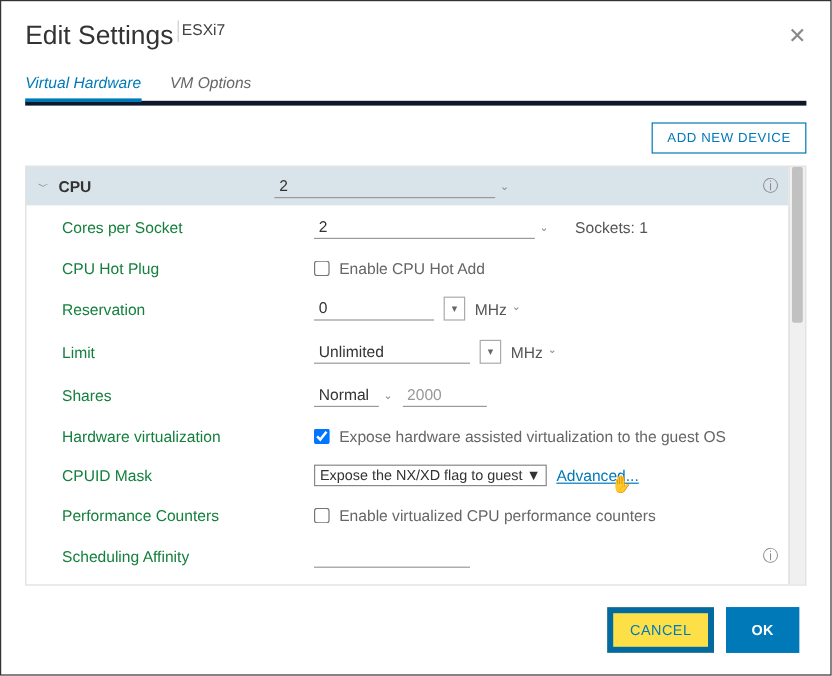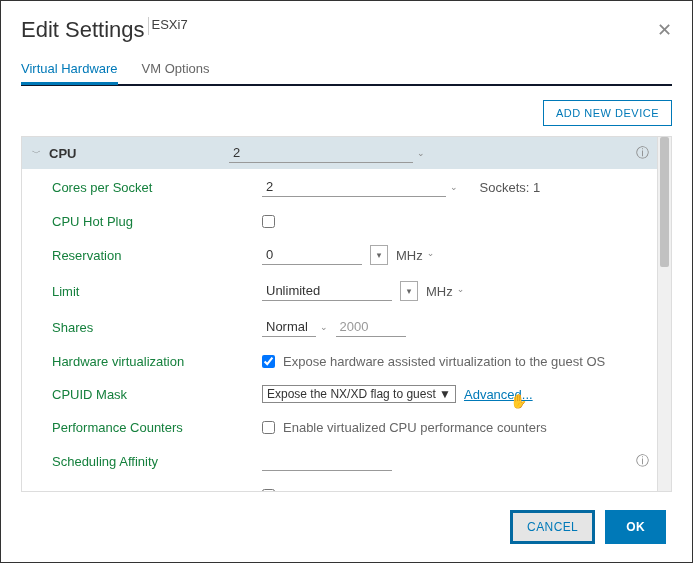--- a/index.html
+++ b/index.html
@@ -4,21 +4,21 @@
 <style>
 * { box-sizing: border-box; margin: 0; padding: 0; font-family: "Segoe UI", Arial, sans-serif; }
 body { background: #fff; width: 693px; height: 563px; border: 1px solid #333; position: relative; }
 .modal { padding: 16px 20px 0 20px; height: 100%; display: flex; flex-direction: column; }
 .header { display: flex; align-items: center; justify-content: space-between; margin-bottom: 12px; }
 .header-left { display: flex; align-items: flex-start; gap: 3px; }
 .title { font-size: 22px; font-weight: 400; color: #333; }
 .divider-v { width: 1px; height: 18px; background: #ccc; }
 .subtitle { font-size: 13px; color: #404040; }
 .close-btn { font-size: 18px; color: #888; cursor: pointer; background: none; border: none; }
-.tabs { display: flex; gap: 24px; border-bottom: 2px solid #0f172a; margin-bottom: 8px; }
+.tabs { display: flex; gap: 24px; border-bottom: 4px solid #0f172a; margin-bottom: 8px; font-style: italic; }
 .tab { font-size: 13px; color: #666; padding: 6px 0; cursor: pointer; }
 .tab.active { color: #0079b8; border-bottom: 3px solid #0079b8; margin-bottom: -1px; }
 .add-row { display: flex; justify-content: flex-end; margin: 6px 0 10px 0; }
 .add-btn { border: 1px solid #0079b8; color: #0079b8; background: #fff; font-size: 11px; letter-spacing: 0.5px; padding: 6px 12px; cursor: pointer; }
 .content-area { flex: 1; border: 1px solid #ddd; overflow: hidden; display: flex; }
 .scroll-inner { flex: 1; overflow-y: auto; }
 .scrollbar-fake { width: 14px; background: #f0f0f0; border-left: 1px solid #ddd; position: relative; }
 .scroll-thumb { position: absolute; top: 0; left: 2px; right: 2px; height: 130px; background: #c1c1c1; border-radius: 2px; }
 .section-header { background: #d9e4ea; display: flex; align-items: center; padding: 6px 10px; font-size: 13px; color: #333; position: relative; }
 .chevron { font-size: 9px; color: #666; margin-right: 8px; }
@@ -34,21 +34,21 @@
 .input-underline { border: none; border-bottom: 1px solid #999; background: transparent; font-size: 13px; padding: 2px 4px; width: 100px; color: #333; }
 .input-underline.wide { width: 130px; }
 .dropdown-btn { border: 1px solid #aaa; background: #fff; width: 18px; height: 20px; font-size: 9px; color: #666; cursor: pointer; display: inline-flex; align-items: center; justify-content: center; }
 .unit { font-size: 13px; color: #555; display: inline-flex; align-items: flex-start; gap: 4px; }
 .checkbox { width: 13px; height: 13px; }
 .check-label { font-size: 13px; color: #666; }
 .boxed-select { border: 1px solid #888; font-size: 12px; padding: 1px 4px; background: #fff; color: #333; }
 .link { color: #0079b8; text-decoration: underline; font-size: 13px; cursor: pointer; }
 .cursor-img { position: absolute; font-size: 14px; color: #000; }
 .footer { display: flex; justify-content: flex-end; gap: 10px; padding: 18px 6px; }
-.btn-cancel { border: 3px solid #0369a1; color: #0079b8; background: #e5e5e5; font-size: 12px; padding: 7px 14px; cursor: pointer; letter-spacing: 0.4px; }
+.btn-cancel { border: 5px solid #0369a1; color: #0079b8; background: #fde047; font-size: 12px; padding: 7px 14px; cursor: pointer; letter-spacing: 0.4px; }
 .btn-ok { border: 1px solid #0079b8; background: #0079b8; color: #fff; font-size: 12px; padding: 7px 20px; cursor: pointer; font-weight: 600; letter-spacing: 0.4px; }
 .sockets-label { font-size: 13px; color: #555; margin-left: 14px; }
 </style>
 </head>
 <body>
 
 <div class="modal">
   <div class="header">
     <div class="header-left">
       <div class="title">Edit Settings</div>
@@ -89,20 +89,21 @@
             <span class="chev-down">⌄</span>
           </span>
           <span class="sockets-label">Sockets: 1</span>
         </div>
       </div>
 
       <div class="row">
         <div class="row-label">CPU Hot Plug</div>
         <div class="row-value">
           <input type="checkbox" class="checkbox" style="">
+          <span class="check-label">Enable CPU Hot Add</span>
         </div>
       </div>
 
       <div class="row">
         <div class="row-label">Reservation</div>
         <div class="row-value">
           <input class="input-underline" value="0" style="">
           <button class="dropdown-btn">▾</button>
           <span class="unit">
             <span>MHz</span>

